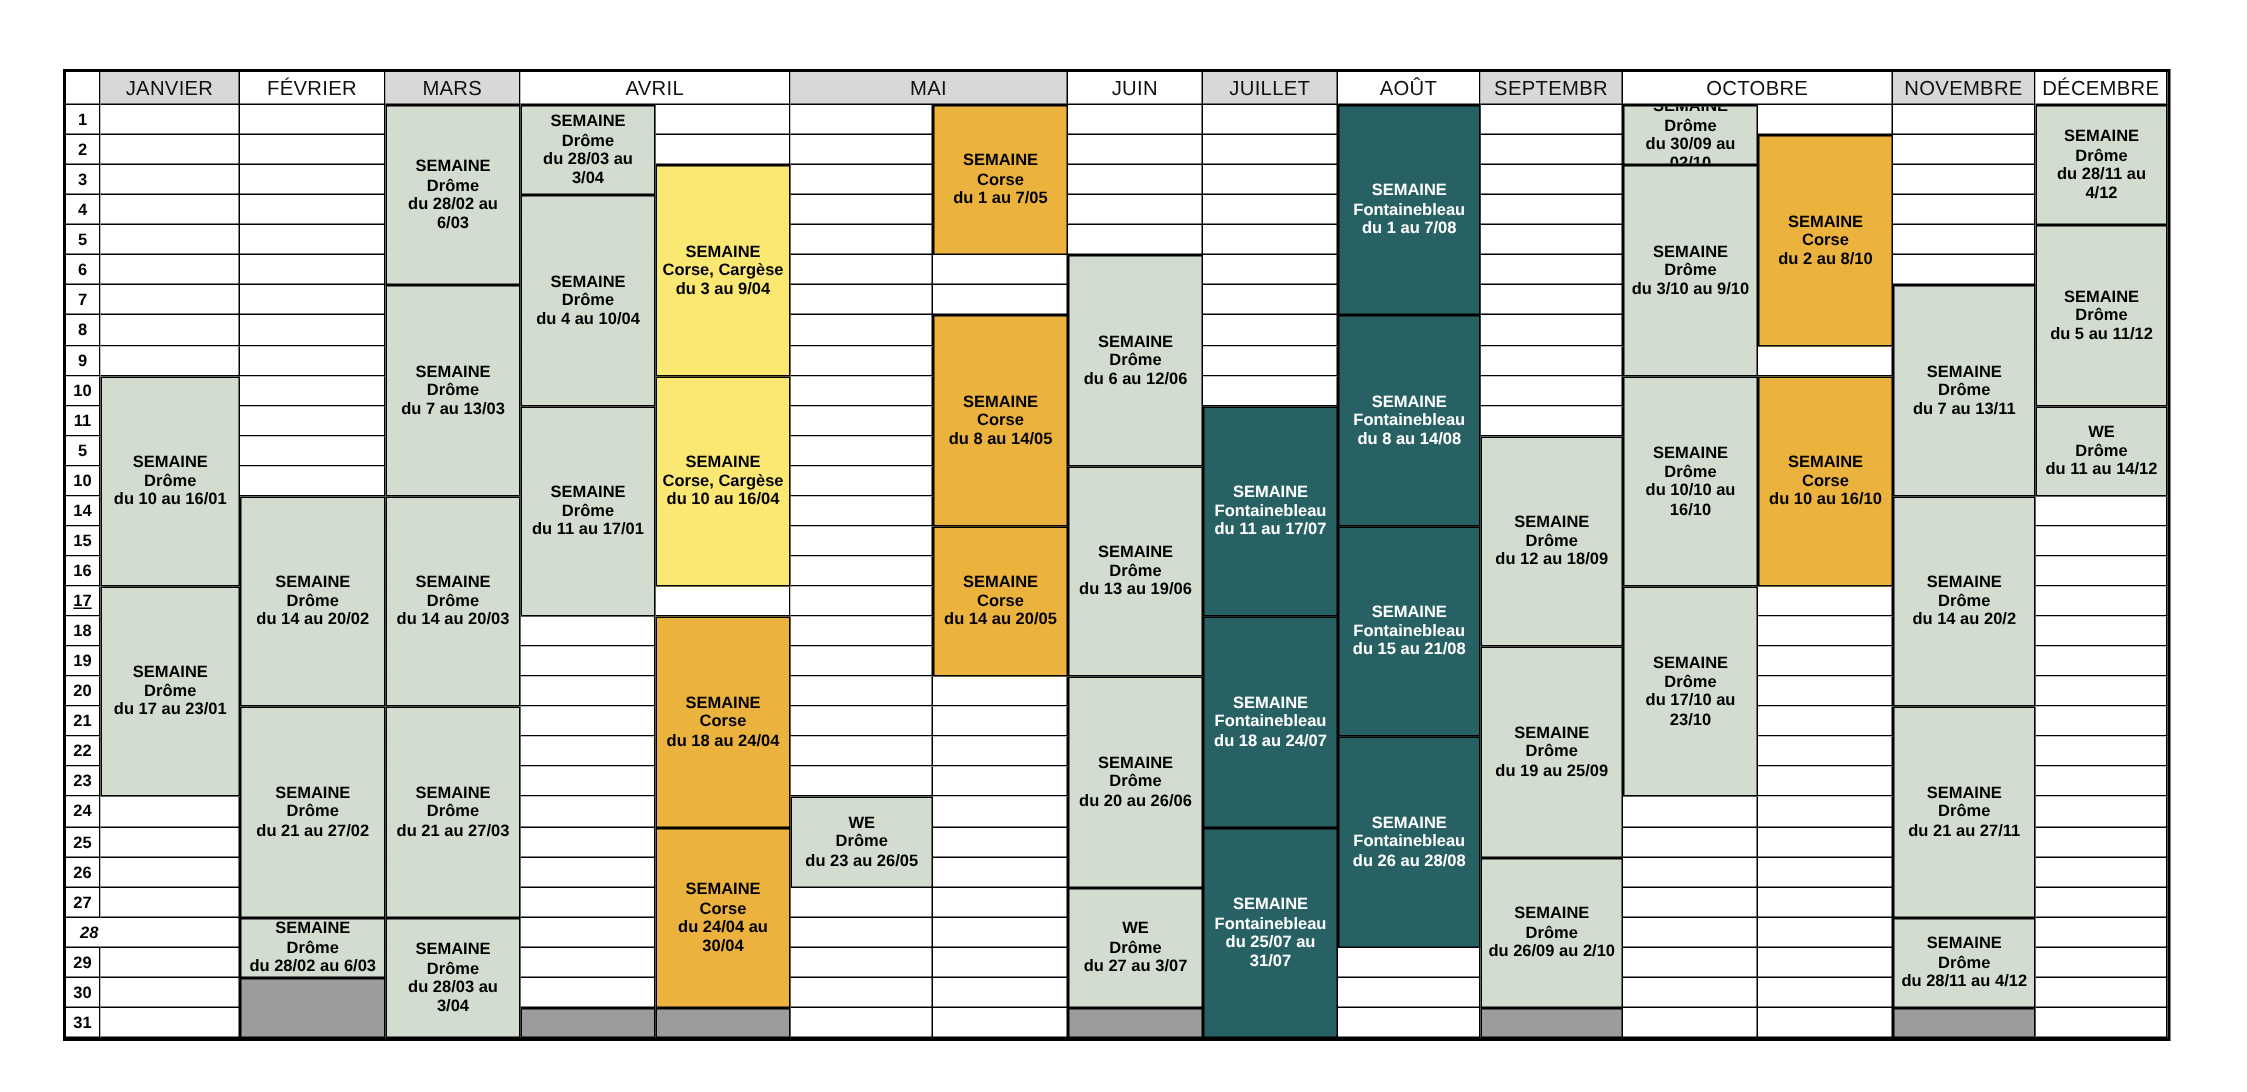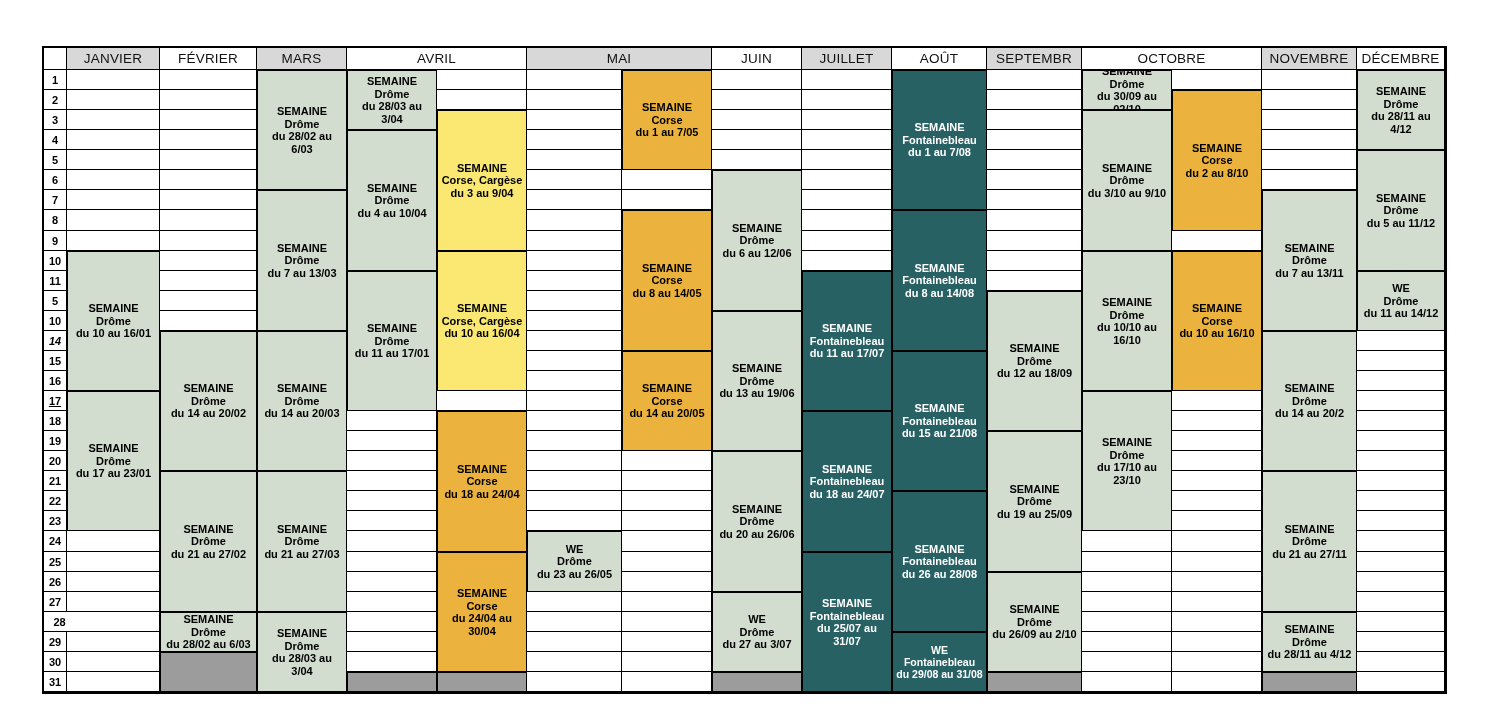--- a/index.html
+++ b/index.html
@@ -240,21 +240,21 @@
       <div class="cell" style="left: 483px; top: 263px; width: 95px; height: 20px;"></div>
       <div class="cell" style="left: 578px; top: 263px; width: 90px; height: 20px;"></div>
       <div class="cell" style="left: 668px; top: 263px; width: 90px; height: 20px;"></div>
       <div class="cell" style="left: 758px; top: 263px; width: 90px; height: 20px;"></div>
       <div class="cell" style="left: 848px; top: 263px; width: 95px; height: 20px;"></div>
       <div class="cell" style="left: 943px; top: 263px; width: 95px; height: 20px;"></div>
       <div class="cell" style="left: 1038px; top: 263px; width: 90px; height: 20px;"></div>
       <div class="cell" style="left: 1128px; top: 263px; width: 90px; height: 20px;"></div>
       <div class="cell" style="left: 1218px; top: 263px; width: 95px; height: 20px;"></div>
       <div class="cell" style="left: 1313px; top: 263px; width: 88px; height: 20px;"></div>
-      <div class="daynum" style="left: 0px; top: 283px; width: 23px; height: 20px; font-style: italic;">14</div>
+      <div class="daynum" style="left: 0px; top: 283px; width: 23px; height: 20px;">14</div>
       <div class="cell" style="left: 23px; top: 283px; width: 93px; height: 20px;"></div>
       <div class="cell" style="left: 116px; top: 283px; width: 97px; height: 20px;"></div>
       <div class="cell" style="left: 213px; top: 283px; width: 90px; height: 20px;"></div>
       <div class="cell" style="left: 303px; top: 283px; width: 90px; height: 20px;"></div>
       <div class="cell" style="left: 393px; top: 283px; width: 90px; height: 20px;"></div>
       <div class="cell" style="left: 483px; top: 283px; width: 95px; height: 20px;"></div>
       <div class="cell" style="left: 578px; top: 283px; width: 90px; height: 20px;"></div>
       <div class="cell" style="left: 668px; top: 283px; width: 90px; height: 20px;"></div>
       <div class="cell" style="left: 758px; top: 283px; width: 90px; height: 20px;"></div>
       <div class="cell" style="left: 848px; top: 283px; width: 95px; height: 20px;"></div>
@@ -464,21 +464,21 @@
       <div class="cell" style="left: 483px; top: 544px; width: 95px; height: 20px;"></div>
       <div class="cell" style="left: 578px; top: 544px; width: 90px; height: 20px;"></div>
       <div class="cell" style="left: 668px; top: 544px; width: 90px; height: 20px;"></div>
       <div class="cell" style="left: 758px; top: 544px; width: 90px; height: 20px;"></div>
       <div class="cell" style="left: 848px; top: 544px; width: 95px; height: 20px;"></div>
       <div class="cell" style="left: 943px; top: 544px; width: 95px; height: 20px;"></div>
       <div class="cell" style="left: 1038px; top: 544px; width: 90px; height: 20px;"></div>
       <div class="cell" style="left: 1128px; top: 544px; width: 90px; height: 20px;"></div>
       <div class="cell" style="left: 1218px; top: 544px; width: 95px; height: 20px;"></div>
       <div class="cell" style="left: 1313px; top: 544px; width: 88px; height: 20px;"></div>
-      <div class="daynum" style="left: 0px; top: 564px; width: 32px; height: 20px;">28</div>
+      <div class="daynum" style="left: 0px; top: 564px; width: 32px; height: 20px; font-style: italic;">28</div>
       <div class="cell" style="left: 23px; top: 564px; width: 93px; height: 20px;"></div>
       <div class="cell" style="left: 116px; top: 564px; width: 97px; height: 20px;"></div>
       <div class="cell" style="left: 213px; top: 564px; width: 90px; height: 20px;"></div>
       <div class="cell" style="left: 303px; top: 564px; width: 90px; height: 20px;"></div>
       <div class="cell" style="left: 393px; top: 564px; width: 90px; height: 20px;"></div>
       <div class="cell" style="left: 483px; top: 564px; width: 95px; height: 20px;"></div>
       <div class="cell" style="left: 578px; top: 564px; width: 90px; height: 20px;"></div>
       <div class="cell" style="left: 668px; top: 564px; width: 90px; height: 20px;"></div>
       <div class="cell" style="left: 758px; top: 564px; width: 90px; height: 20px;"></div>
       <div class="cell" style="left: 848px; top: 564px; width: 95px; height: 20px;"></div>
@@ -692,24 +692,20 @@
       <div class="evt" style="left: 848px; top: 303px; width: 95px; height: 140px; background: rgb(40, 97, 99); color: rgb(255, 255, 255);">
         <div>SEMAINE</div>
         <div>Fontainebleau</div>
         <div>du 15 au 21/08</div>
       </div>
       <div class="evt" style="left: 848px; top: 443px; width: 95px; height: 141px; background: rgb(40, 97, 99); color: rgb(255, 255, 255);">
         <div>SEMAINE</div>
         <div>Fontainebleau</div>
         <div>du 26 au 28/08</div>
       </div>
-      <div class="evt small" style="left: 848px; top: 584px; width: 95px; height: 60px; background: rgb(40, 97, 99); color: rgb(255, 255, 255);">
-        <div>WE Fontainebleau</div>
-        <div>du 29/08 au 31/08</div>
-      </div>
       <div class="evt" style="left: 943px; top: 243px; width: 95px; height: 140px; background: rgb(211, 221, 207); color: rgb(0, 0, 0);">
         <div>SEMAINE</div>
         <div>Drôme</div>
         <div>du 12 au 18/09</div>
       </div>
       <div class="evt" style="left: 943px; top: 383px; width: 95px; height: 141px; background: rgb(211, 221, 207); color: rgb(0, 0, 0);">
         <div>SEMAINE</div>
         <div>Drôme</div>
         <div>du 19 au 25/09</div>
       </div>

